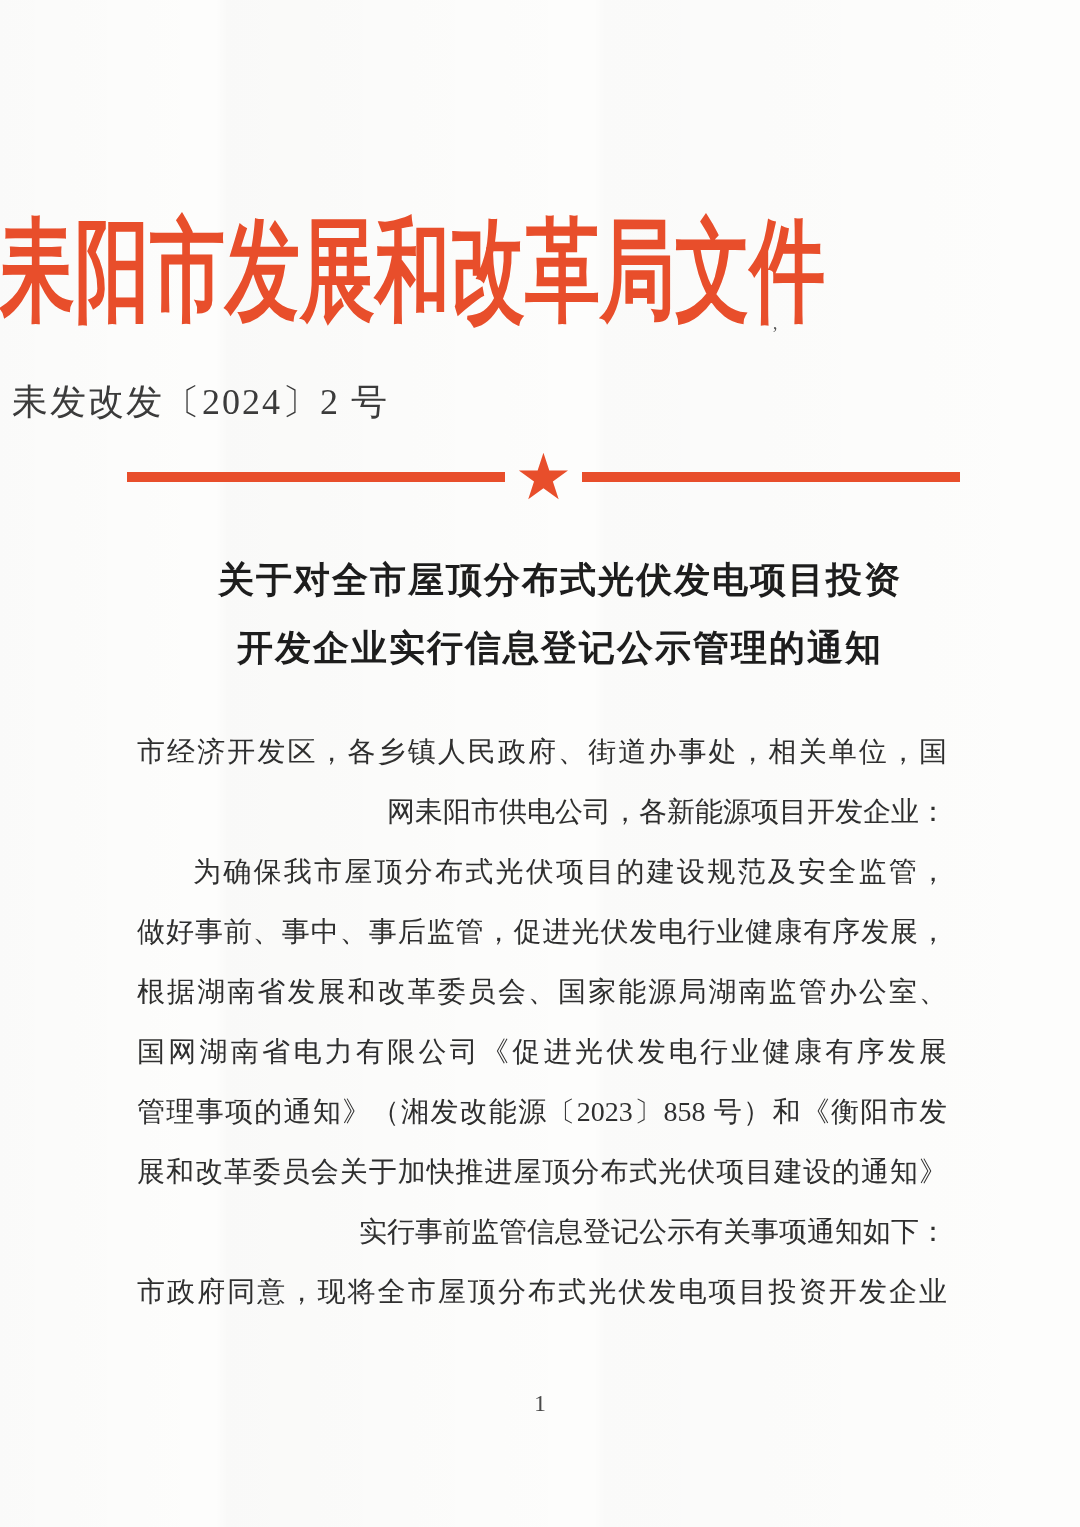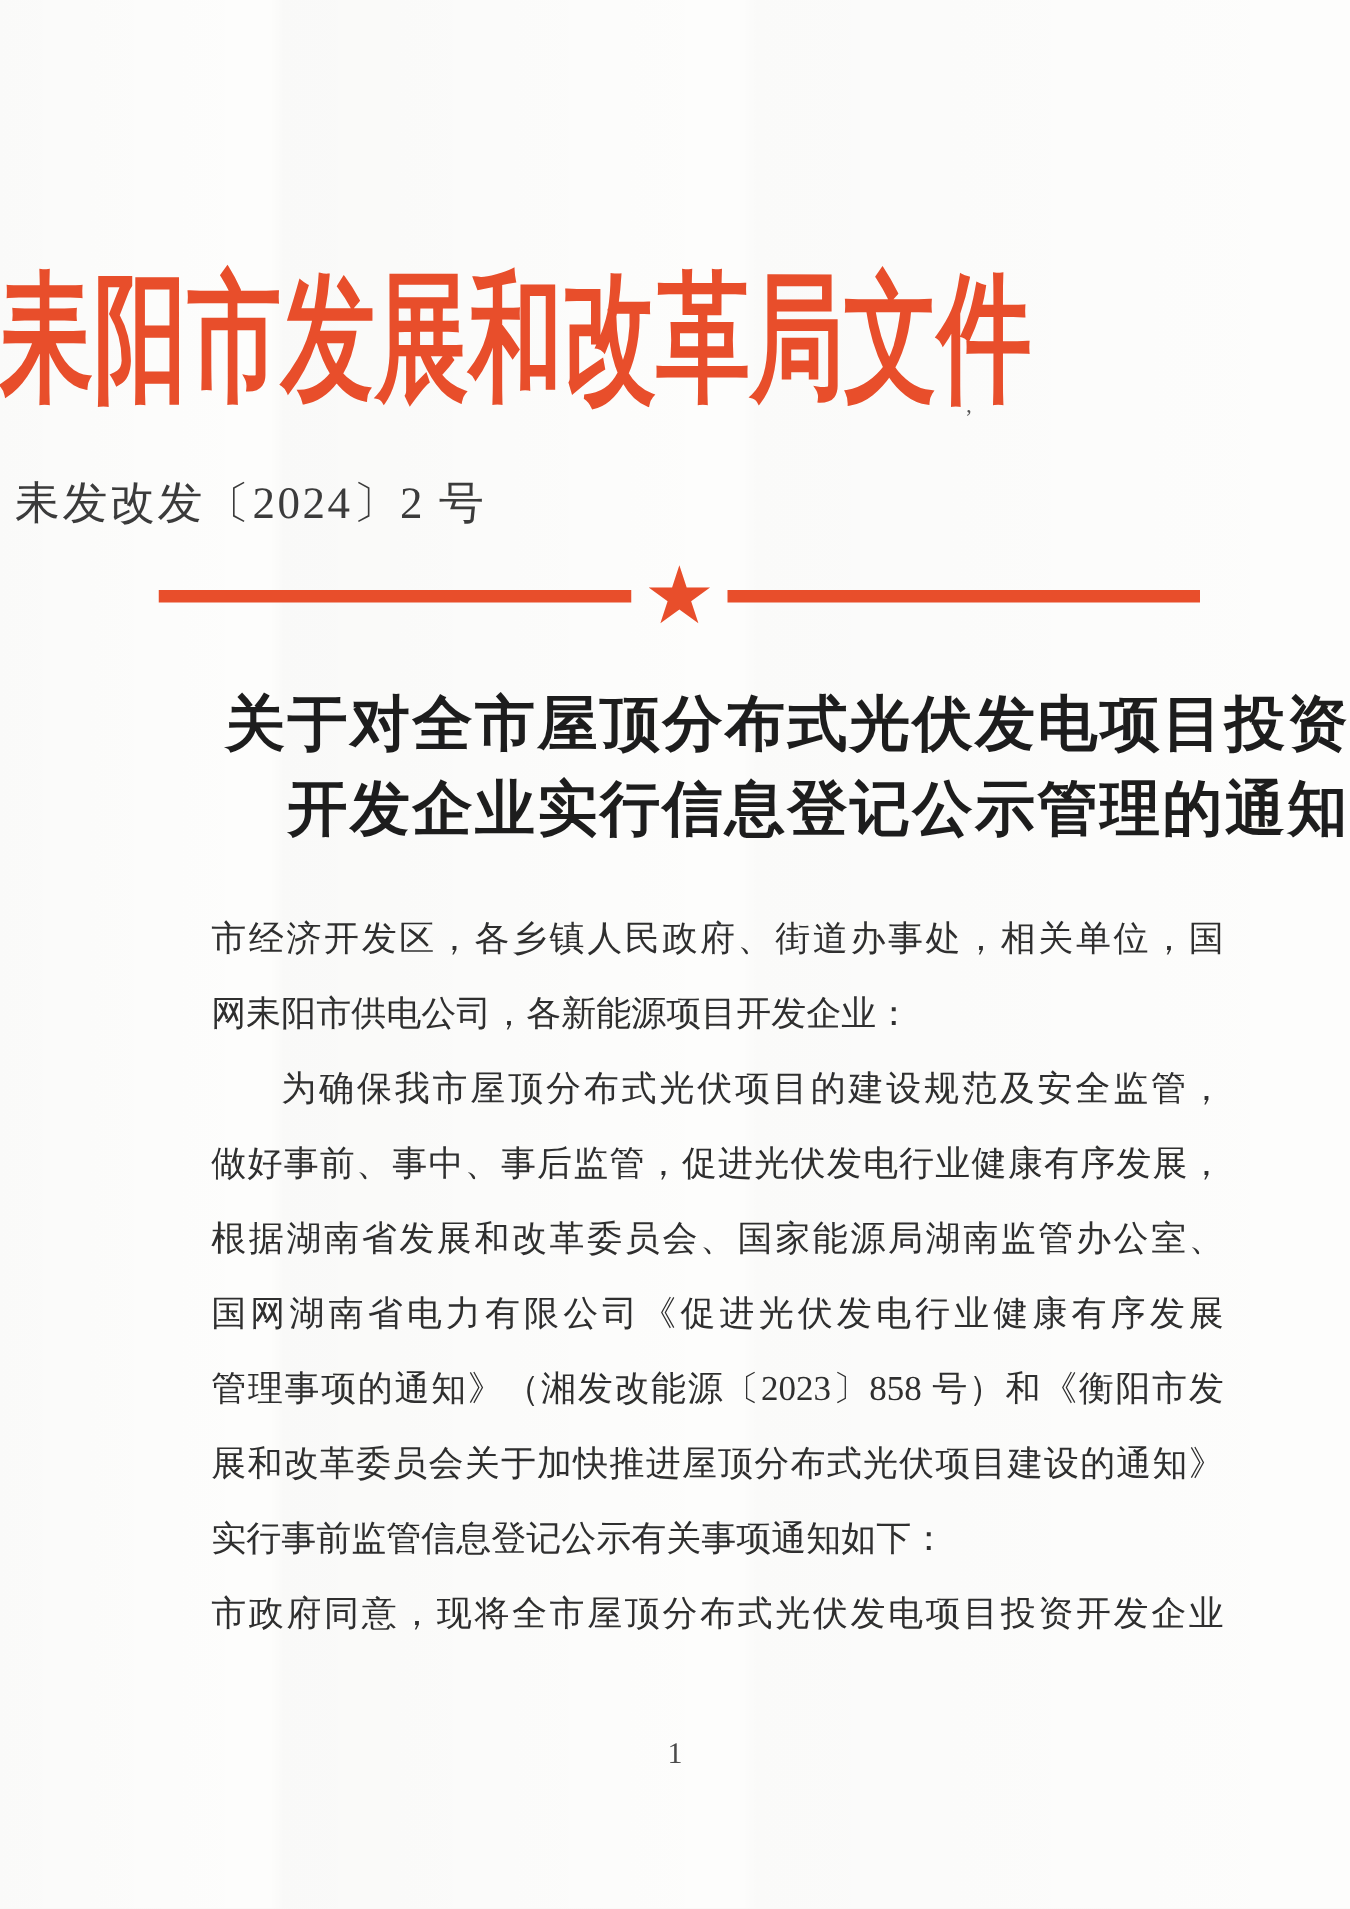--- a/index.html
+++ b/index.html
@@ -80,42 +80,42 @@
     color: var(--accent);
     margin: 0 10px;
   }
 
   .subject {
     position: absolute;
     top: 546px;
     left: 0;
     width: 100%;
     margin: 0;
-    text-align: right;
-    font-size: 48px;
+    text-align: center;
+    font-size: 36px;
     font-weight: 700;
     line-height: 68px;
     letter-spacing: 2px;
     color: #1d1d1d;
     padding-left: 40px;
   }
   .subject-line { display: block; }
 
   .body-text {
     position: absolute;
     top: 722px;
     left: 137px;
     width: 810px;
     font-size: 28px;
     color: var(--ink);
-    margin-left: 32px;
   }
   .line {
     height: 60px;
     line-height: 60px;
+    text-align: right;
   }
   .fill {
     text-align: justify;
     text-align-last: justify;
   }
   .indent { text-indent: 2em; }
 
   .artifact {
     position: absolute;
     top: 324px;

